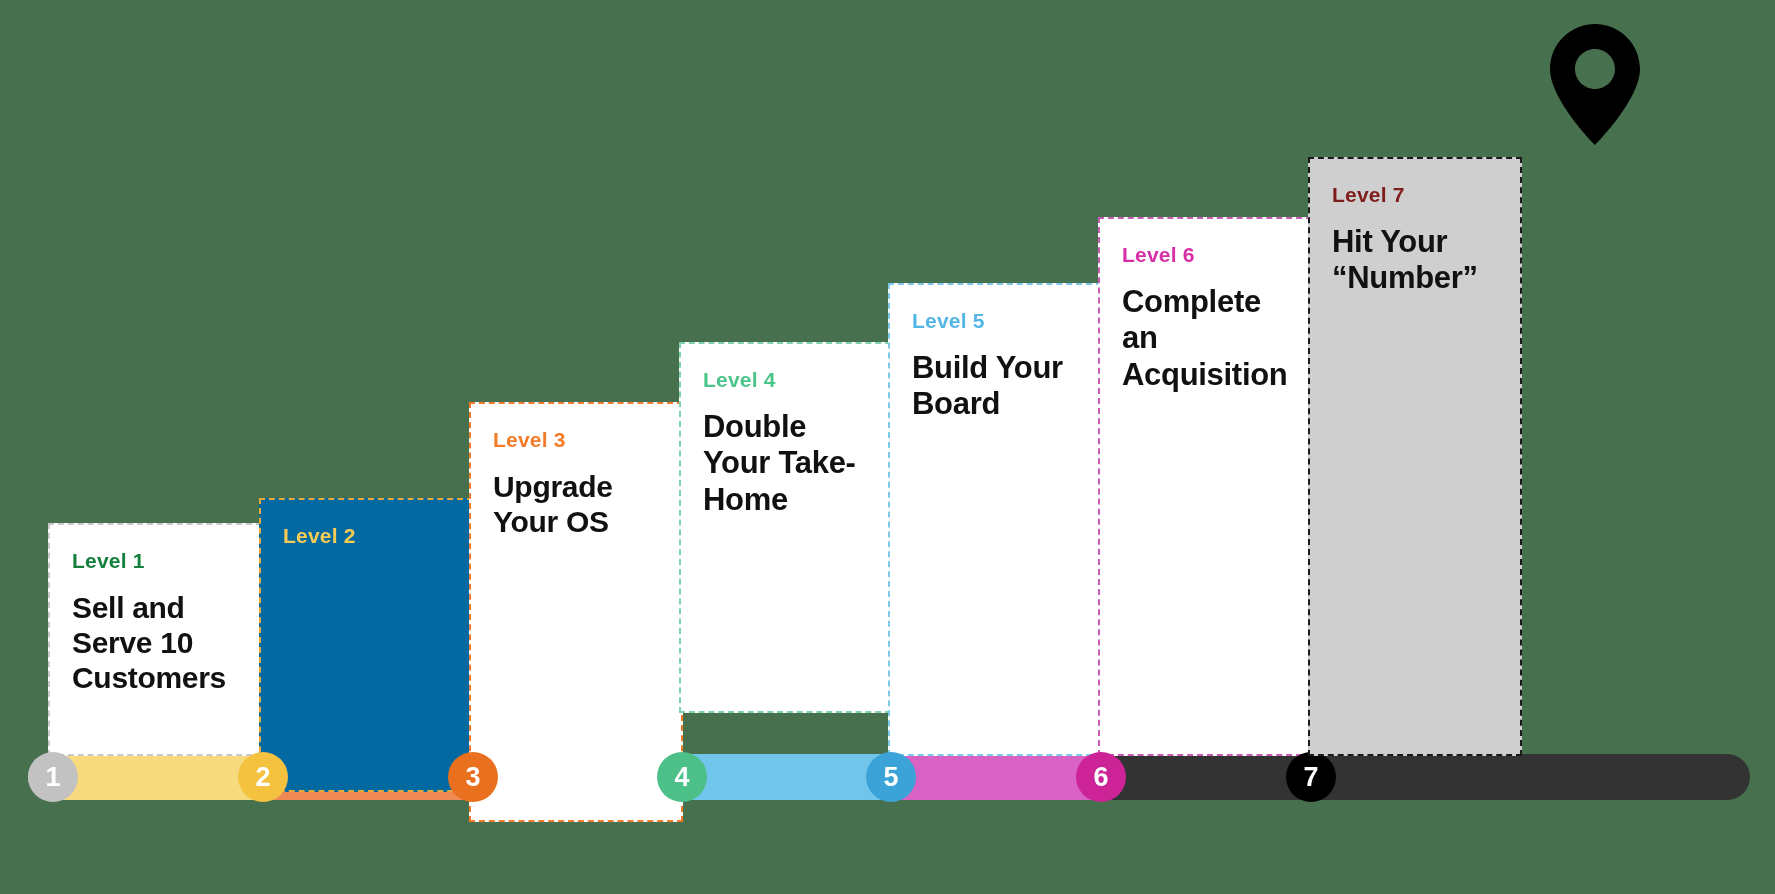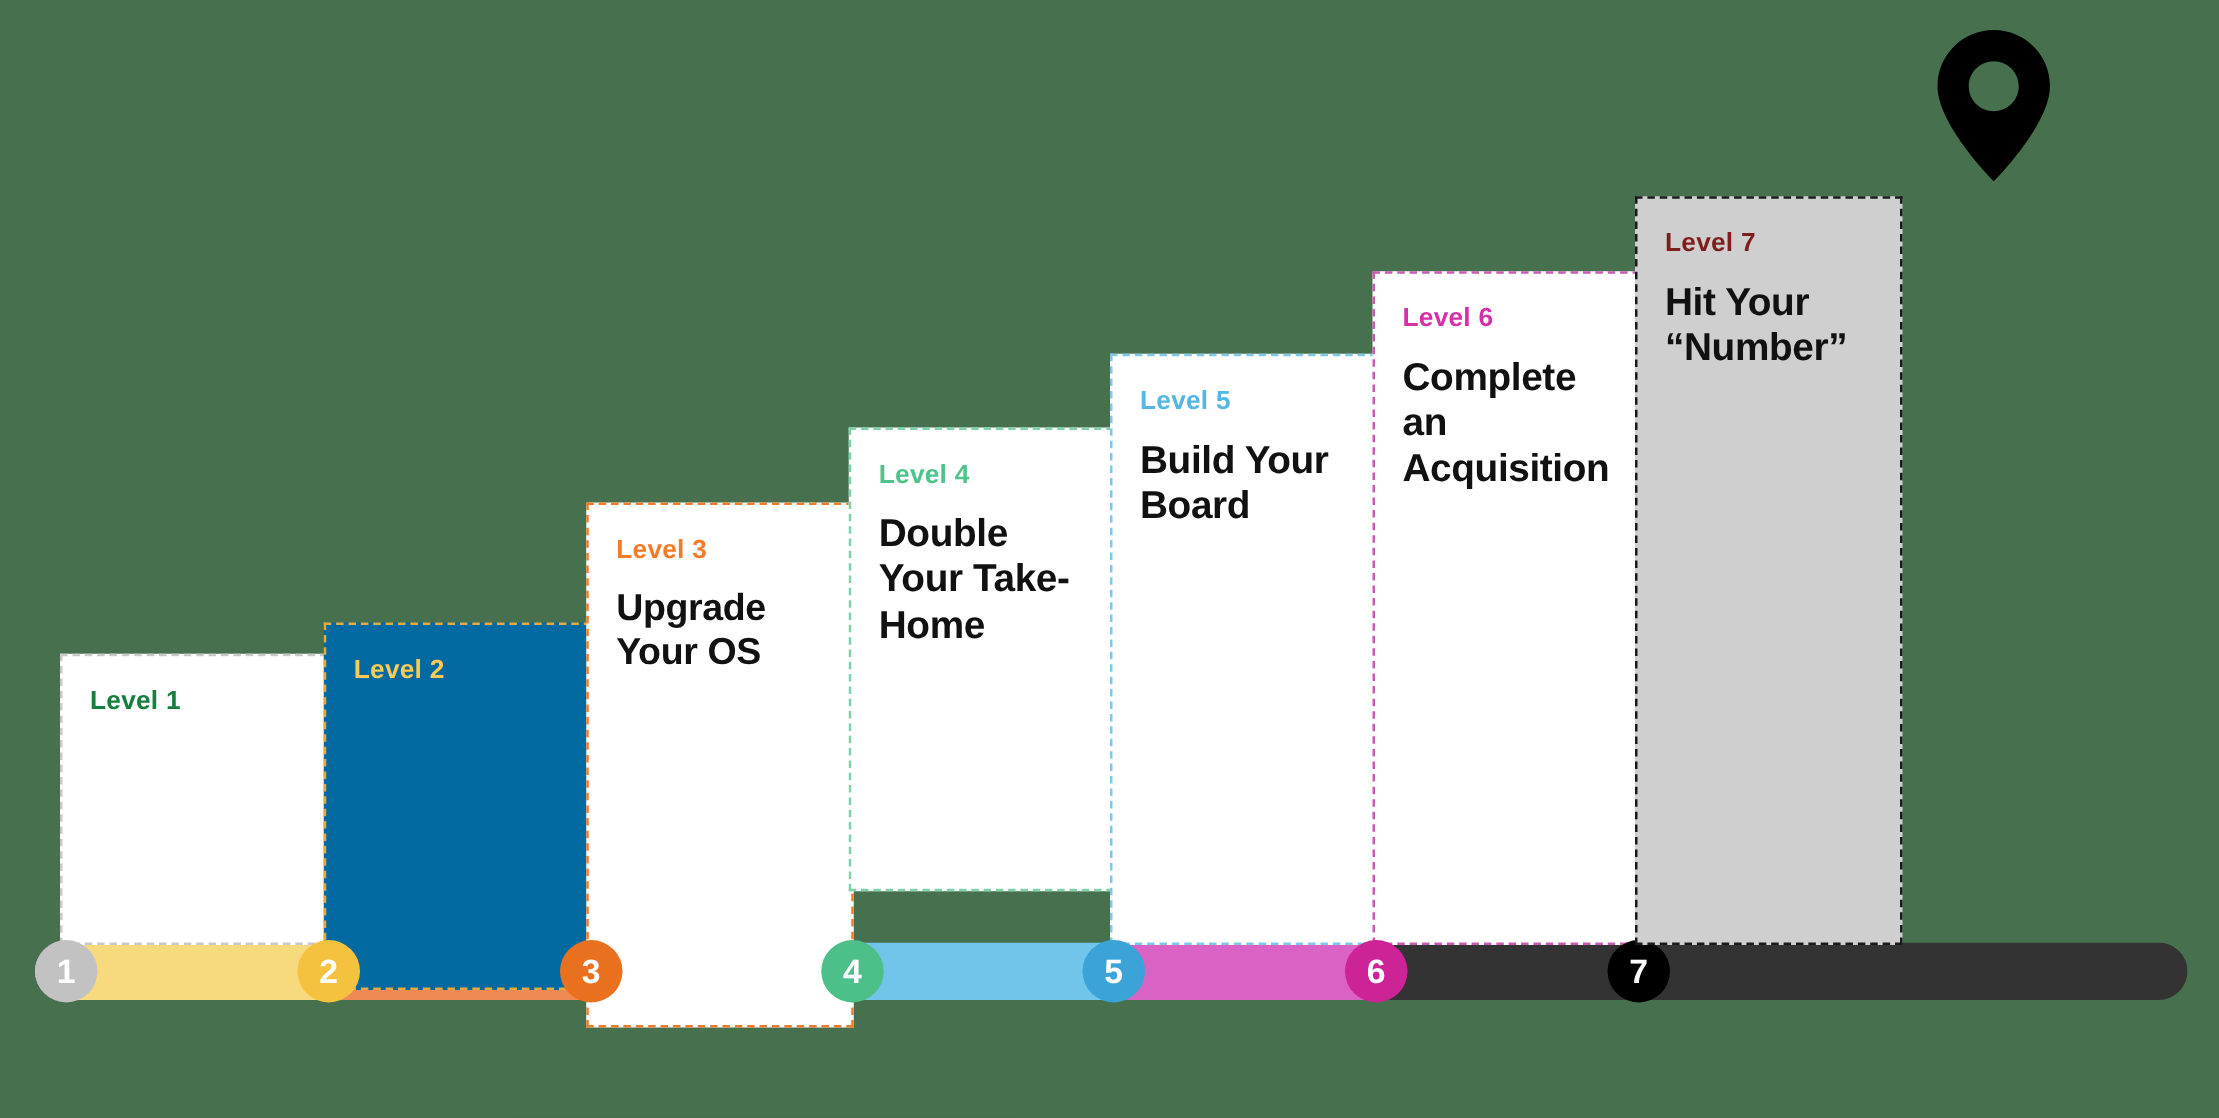--- a/index.html
+++ b/index.html
@@ -85,20 +85,21 @@
   }
 </style>
 </head>
 <body>
 
 <div id="stage">
 
   <div id="steps-layer">
       <div class="step" style="left: 48px; top: 523px; width: 214px; height: 233px; border-color: rgb(201, 201, 201); background: rgb(255, 255, 255); z-index: 1;">
         <div class="step-level" style="color: #15803d;">Level 1</div>
+        <div class="step-title">Sell and Serve 10 Customers</div>
       </div>
       <div class="step" style="left: 259px; top: 462px; width: 214px; height: 294px; border-color: rgb(232, 169, 60); background: #0369a1; z-index: 2; margin-top: 36px;">
         <div class="step-level" style="color: rgb(248, 203, 86);">Level 2</div>
       </div>
       <div class="step" style="left: 469px; top: 402px; width: 214px; height: 420px; border-color: rgb(239, 123, 44); background: rgb(255, 255, 255); z-index: 3;">
         <div class="step-level" style="color: rgb(244, 123, 40);">Level 3</div>
         <div class="step-title">Upgrade Your OS</div>
       </div>
       <div class="step" style="left: 679px; top: 342px; width: 212px; height: 371px; border-color: rgb(127, 211, 171); background: rgb(255, 255, 255); z-index: 4;">
         <div class="step-level" style="color: rgb(77, 197, 138);">Level 4</div>

